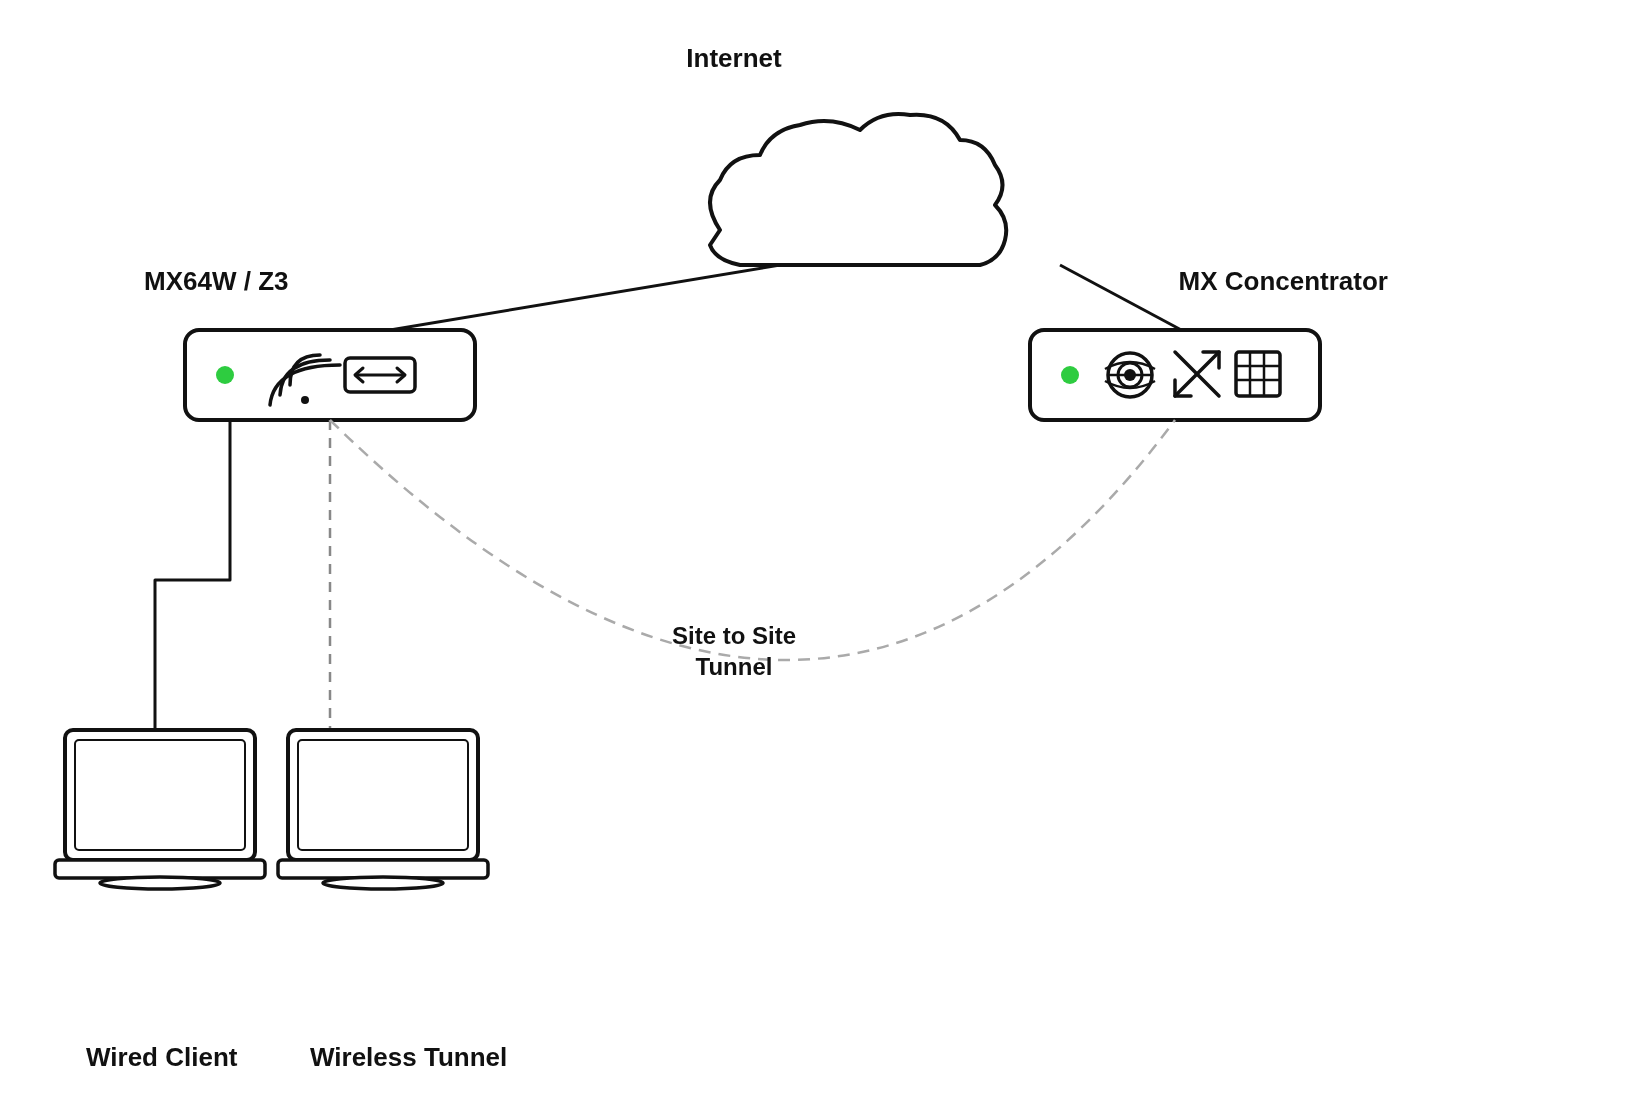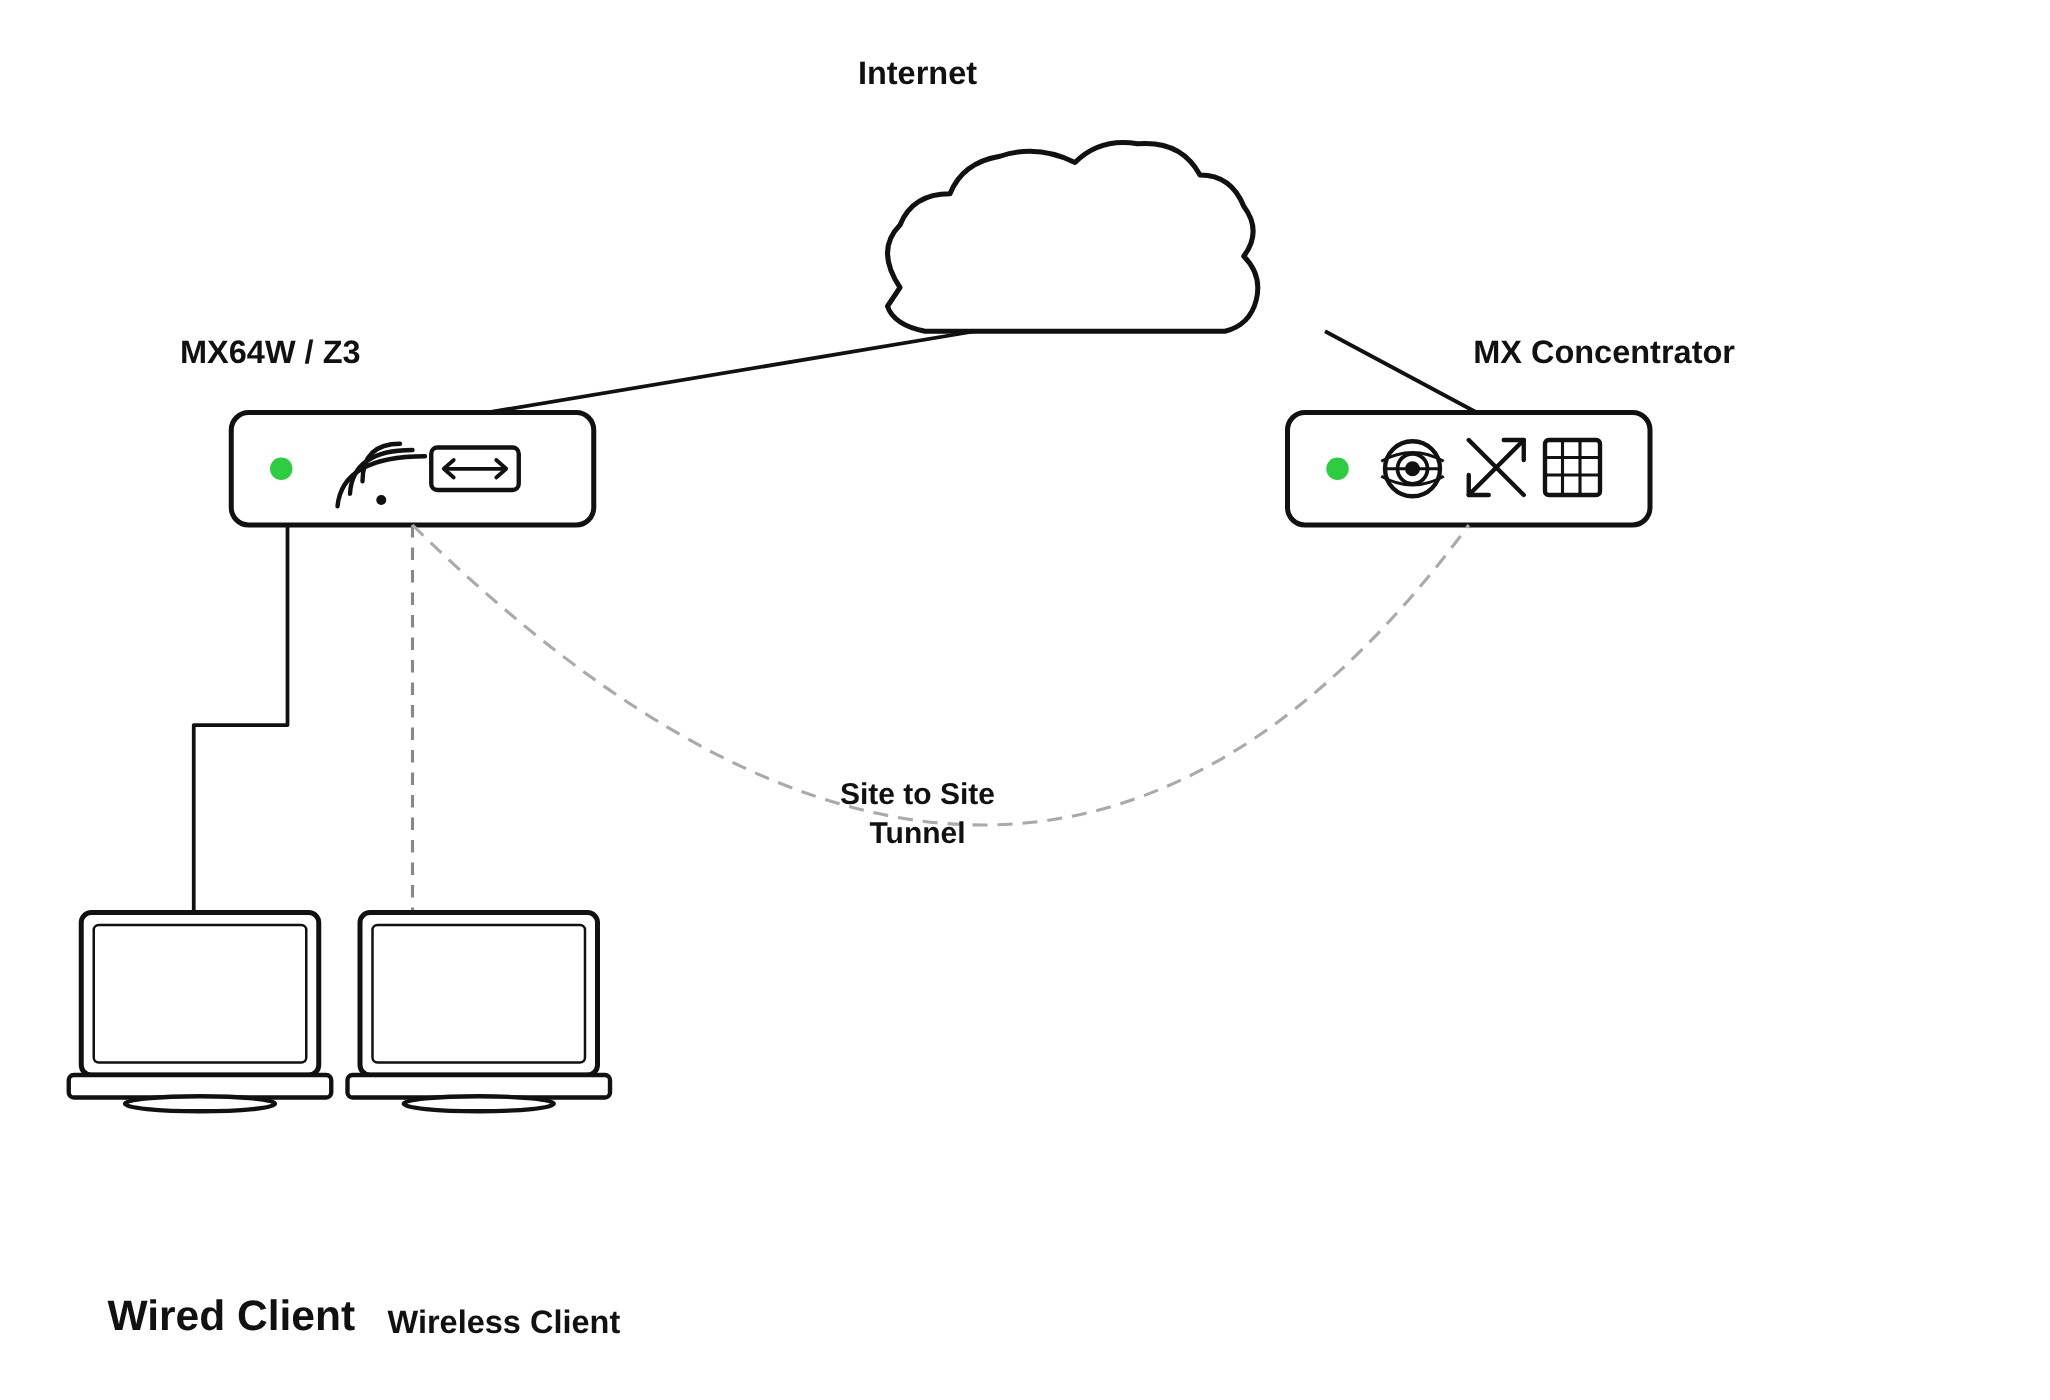--- a/index.html
+++ b/index.html
@@ -52,21 +52,21 @@
     .label-tunnel {
       top: 620px;
       left: 50%;
       transform: translateX(-50%);
       font-size: 24px;
     }
     
     .label-wired {
       bottom: 45px;
       left: 86px;
-      font-size: 34px;
+      font-size: 26px;
     }
     
     .label-wireless {
       bottom: 45px;
       left: 310px;
       font-size: 26px;
     }
   </style>
 </head>
 <body>
@@ -178,15 +178,15 @@
   <div class="label label-internet">Internet</div>
   <div class="label label-mx64w">MX64W / Z3</div>
   <div class="label label-mxconc">MX Concentrator</div>
 
   <div class="label label-tunnel" style="text-align:center; font-size:24px; font-weight:bold;">
     <span style="white-space:pre-line;">Site to Site
 Tunnel</span>
   </div>
 
   <div class="label label-wired">Wired Client</div>
-  <div class="label label-wireless">Wireless Client</div>
+  <div class="label label-wireless">Wireless Tunnel</div>
 
 </div>
 
 </body></html>

